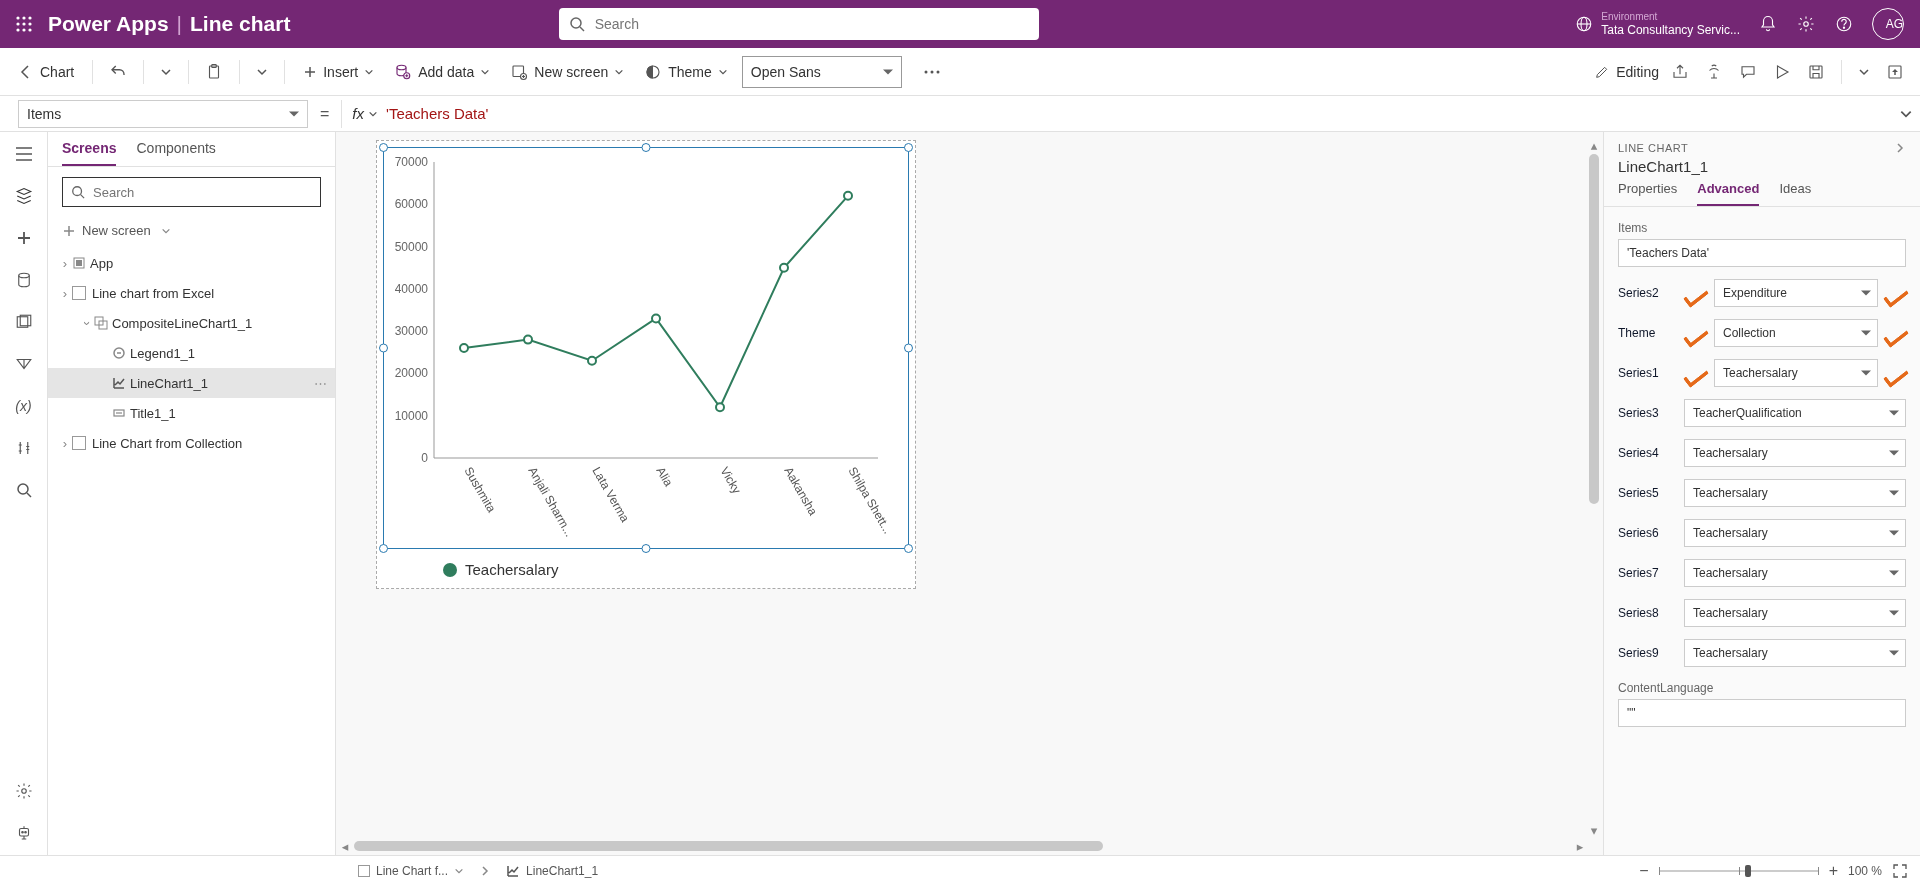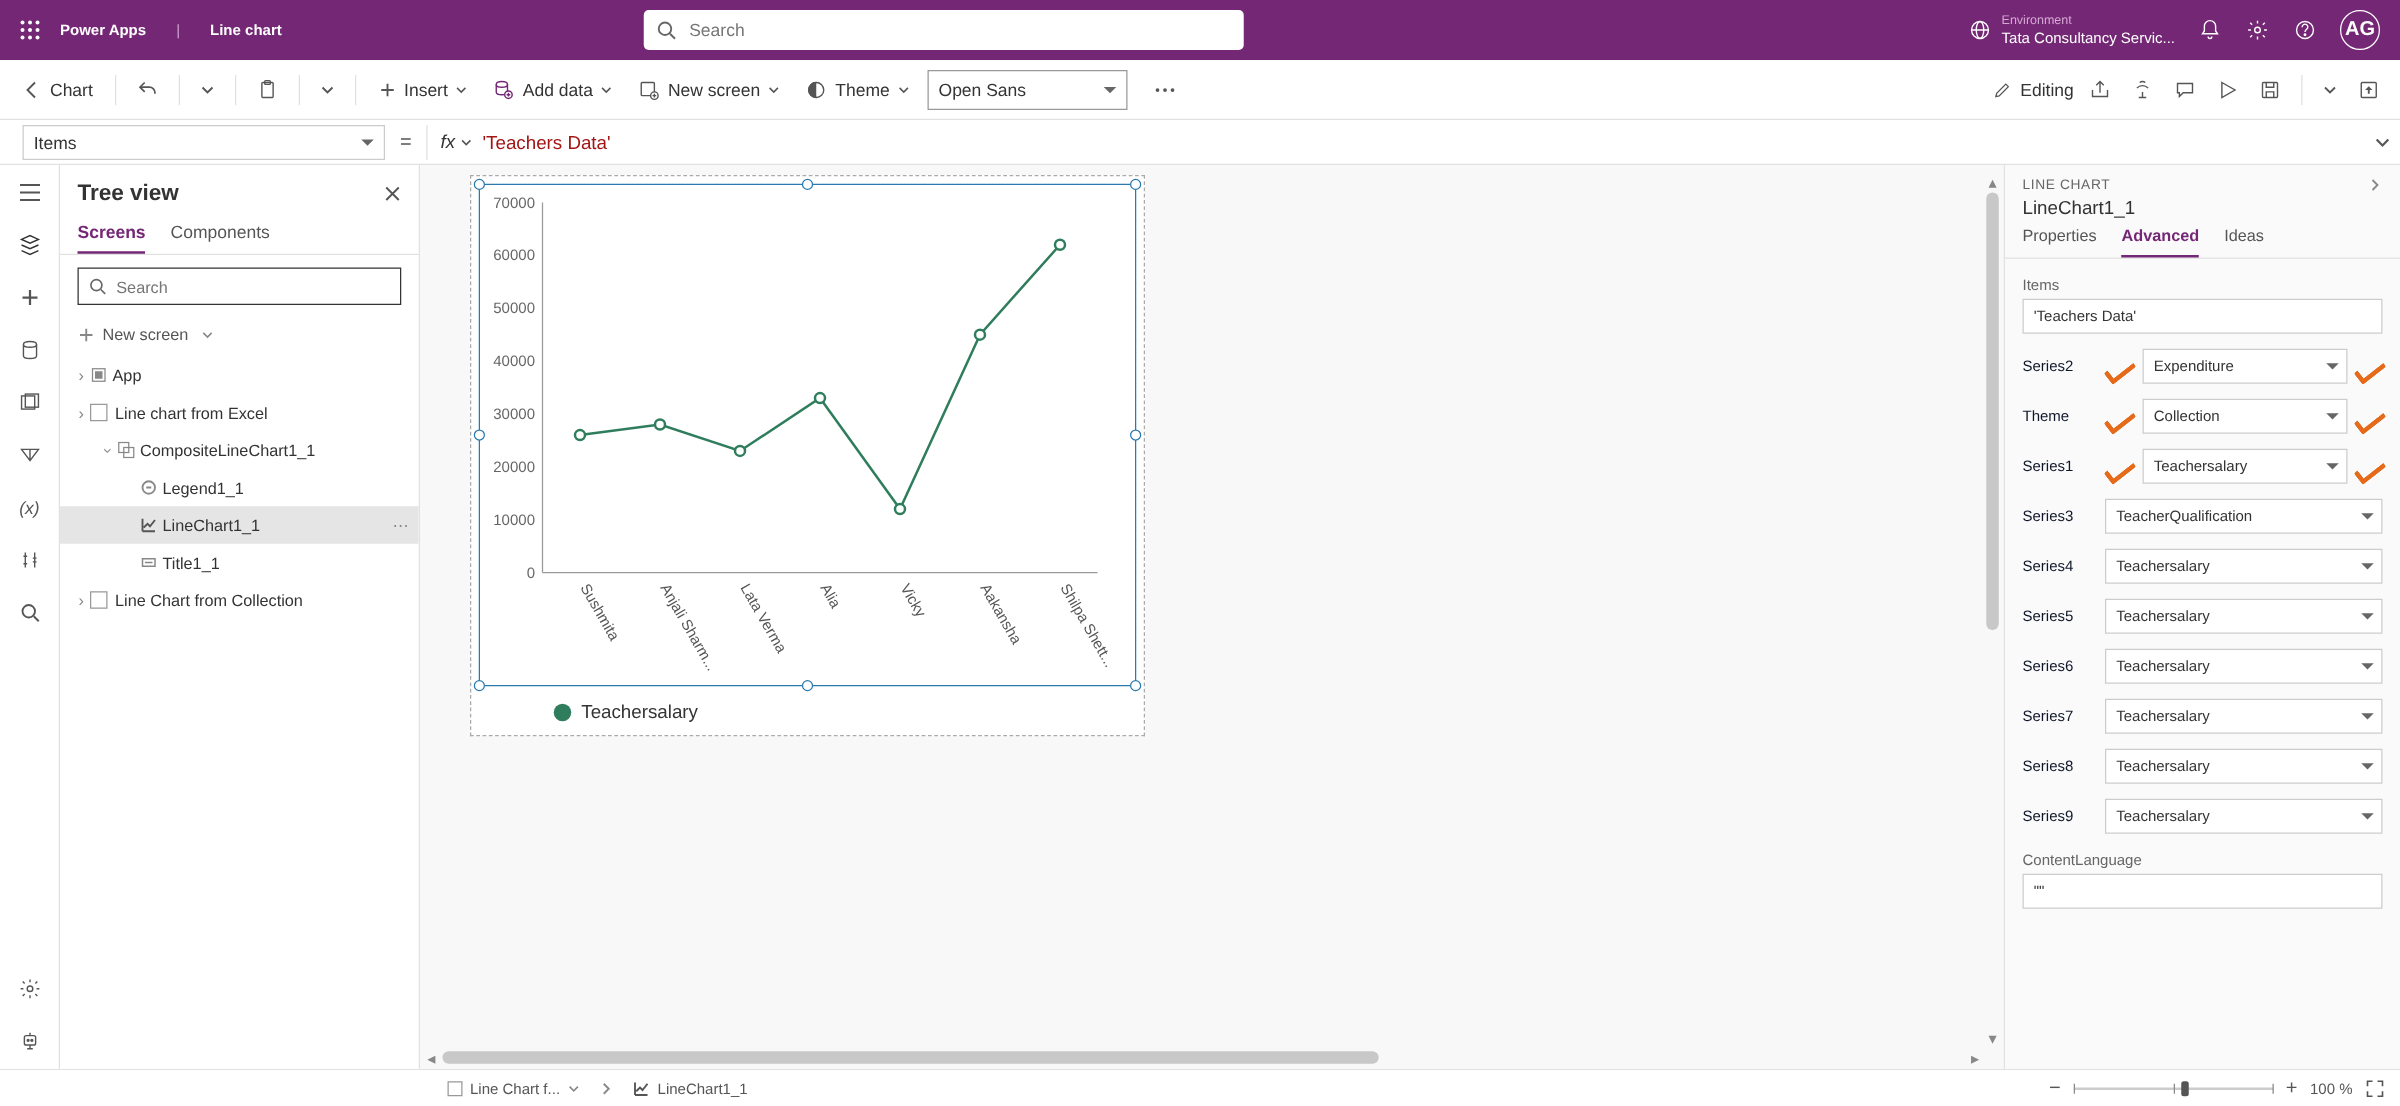--- a/index.html
+++ b/index.html
@@ -1,28 +1,28 @@
 <!DOCTYPE html>
 <html><head>
 <meta charset="utf-8">
 <style>
   * { box-sizing: border-box; font-family: "Segoe UI", Arial, sans-serif; }
   body { margin:0; padding:0; background:#fff; color:#333; font-size:13px; overflow:hidden; }
   
   .header { background:#742774; color:#fff; height:48px; display:flex; align-items:center; padding:0 8px; }
   .waffle { width:32px; height:32px; display:flex; align-items:center; justify-content:center; cursor:pointer;}
-  .app-title { font-size:12px; font-weight:600; margin-left:8px; display:flex; gap:24px;}
+  .app-title { font-size:21px; font-weight:600; margin-left:8px; display:flex; gap:8px;}
   .app-title .sep { color:#d1a3d1; font-weight:400;}
   .search-box { margin-left:auto; margin-right:auto; background:#fff; border-radius:4px; height:32px; width:480px; display:flex; align-items:center; padding:0 10px; gap:8px; color:#555; }
   .search-box input { border:none; outline:none; flex:1; font-size:14px; background:transparent; }
   .hdr-right { display:flex; align-items:center; gap:18px; margin-left:auto; padding-right:8px;}
   .env { display:flex; align-items:center; gap:8px; font-size:12px; line-height:1.2;}
   .env-txt small { display:block; color:#d4a8d4;}
   .hdr-icon { width:20px; height:20px; display:flex; align-items:center; justify-content:center; cursor:pointer;}
-  .avatar { width:32px; height:32px; border:1px solid #fff; border-radius:50%; display:flex; align-items:center; justify-content:center; font-size:16px; font-weight:700;}
+  .avatar { width:32px; height:32px; border:1px solid #fff; border-radius:50%; display:flex; align-items:center; justify-content:flex-end; font-size:12px; font-weight:400;}
   
   .cmdbar { height:48px; border-bottom:1px solid #e1e1e1; display:flex; align-items:center; padding:0 12px; gap:8px; }
   .cmd { display:flex; align-items:center; gap:6px; padding:4px 6px; cursor:pointer; color:#333; font-size:14px;}
   .cmd.icononly { padding:4px;}
   .vsep { width:1px; height:24px; background:#e1e1e1; margin:0 4px;}
   .font-select { border:1px solid #999; height:32px; padding:0 24px 0 8px; display:flex; align-items:center; font-size:14px; position:relative; min-width:160px;}
   .font-select::after { content:""; position:absolute; right:8px; top:50%; width:0;height:0; border-left:5px solid transparent;border-right:5px solid transparent;border-top:5px solid #666; transform:translateY(-50%);}
   .cmdbar .spacer { flex:1;}
   .edit-btn { display:flex; align-items:center; gap:6px; font-size:14px;}
   
@@ -398,28 +398,20 @@
         <svg width="18" height="18" viewBox="0 0 24 24" fill="none" stroke="#555" stroke-width="1.5">
           <rect x="6" y="6" width="12" height="10" rx="2"></rect>
           <circle cx="10" cy="11" r="1" fill="#555"></circle>
           <circle cx="14" cy="11" r="1" fill="#555"></circle>
           <path d="M9 20h6M12 16v4M12 3v3"></path>
         </svg>
       </div>
   </div>
 
   <div class="treeview">
-    <div class="tv-head">
-      <h2>Tree view</h2>
-      <span>
-          <svg width="14" height="14" viewBox="0 0 14 14">
-            <path d="M2 2l10 10M12 2L2 12" stroke="#555" stroke-width="1.5"></path>
-          </svg>
-        </span>
-    </div>
     <div class="tv-tabs">
       <div class="tv-tab active"><span>Screens</span></div>
       <div class="tv-tab"><span>Components</span></div>
     </div>
     <div class="tv-search">
       <svg width="14" height="14" viewBox="0 0 16 16">
           <circle cx="7" cy="7" r="5" fill="none" stroke="#666" stroke-width="1.5"></circle>
           <line x1="11" y1="11" x2="15" y2="15" stroke="#666" stroke-width="1.5"></line>
         </svg>
       <input placeholder="Search" style="">

